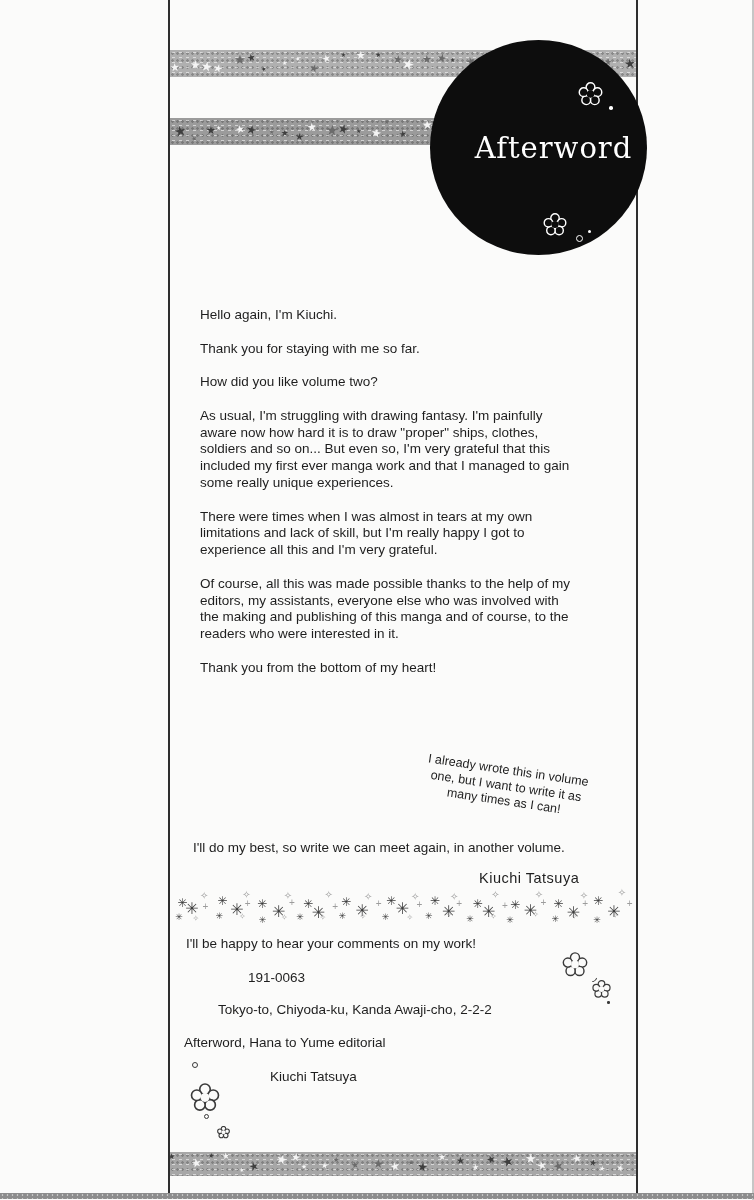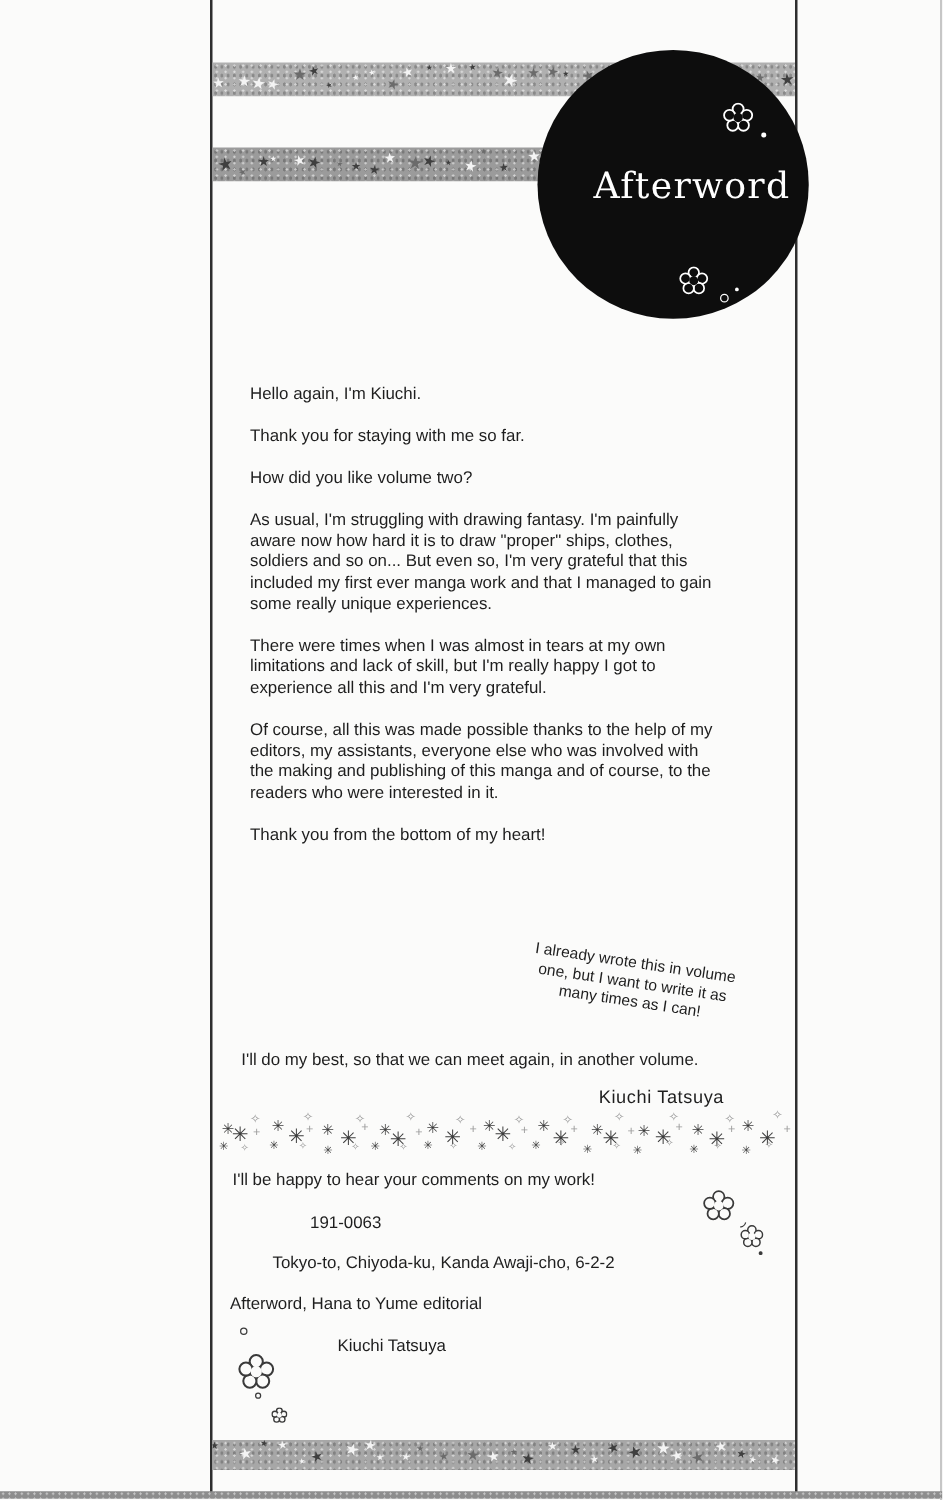--- a/index.html
+++ b/index.html
@@ -198,21 +198,21 @@
 editors, my assistants, everyone else who was involved with
 the making and publishing of this manga and of course, to the
 readers who were interested in it.
 
 Thank you from the bottom of my heart!</div>
 
   <div class="side-note">I already wrote this in volume
 one, but I want to write it as
 many times as I can!</div>
 
-  <div class="closing">I'll do my best, so that we can meet again, in another volume.</div>
+  <div class="closing">I'll do my best, so write we can meet again, in another volume.</div>
   <div class="signature">Kiuchi Tatsuya</div>
 
   <div class="divider">
       <span class="sp" style="left: 5.4142px; top: 9.02569px; font-size: 12px; color: rgb(60, 60, 60);">✳</span>
       <span class="sp" style="left: 13.3211px; top: 12.7378px; font-size: 16px; color: rgb(60, 60, 60);">✳</span>
       <span class="sp" style="left: 3.20998px; top: 25.4377px; font-size: 9px; color: rgb(60, 60, 60);">✳</span>
       <span class="sp" style="left: 27.9083px; top: 3.30741px; font-size: 10px; color: rgb(156, 156, 156);">✧</span>
       <span class="sp" style="left: 30.491px; top: 14.0748px; font-size: 10px; color: rgb(156, 156, 156);">+</span>
       <span class="sp" style="left: 20.4675px; top: 27.3775px; font-size: 8px; color: rgb(156, 156, 156);">✧</span>
       <span class="sp" style="left: 45.4456px; top: 7.40794px; font-size: 12px; color: rgb(60, 60, 60);">✳</span>
@@ -272,21 +272,21 @@
       <span class="sp" style="left: 421.339px; top: 7.24193px; font-size: 12px; color: rgb(60, 60, 60);">✳</span>
       <span class="sp" style="left: 435.177px; top: 16.1087px; font-size: 16px; color: rgb(60, 60, 60);">✳</span>
       <span class="sp" style="left: 421.273px; top: 28.338px; font-size: 9px; color: rgb(60, 60, 60);">✳</span>
       <span class="sp" style="left: 445.755px; top: -0.311238px; font-size: 10px; color: rgb(156, 156, 156);">✧</span>
       <span class="sp" style="left: 454.791px; top: 11.2384px; font-size: 10px; color: rgb(156, 156, 156);">+</span>
       <span class="sp" style="left: 439.778px; top: 24.0587px; font-size: 8px; color: rgb(156, 156, 156);">✧</span>
     </div>
 
   <div class="addr a1">I'll be happy to hear your comments on my work!</div>
   <div class="addr a2">191-0063</div>
-  <div class="addr a3">Tokyo-to, Chiyoda-ku, Kanda Awaji-cho, 6-2-2</div>
+  <div class="addr a3">Tokyo-to, Chiyoda-ku, Kanda Awaji-cho, 2-2-2</div>
   <div class="addr a4">Afterword, Hana to Yume editorial</div>
   <div class="addr a5">Kiuchi Tatsuya</div>
 
   <svg class="doodle" style="left:562px;top:952px" width="26" height="26" viewBox="0 0 24 24">
     <g fill="#fbfbfa" stroke="#3a3a3a" stroke-width="1.3">
       <circle cx="12" cy="5" r="4.2"></circle>
         <circle cx="18.6" cy="9.8" r="4.2"></circle>
       <circle cx="16.1" cy="17.5" r="4.2"></circle>
         <circle cx="7.9" cy="17.5" r="4.2"></circle>
       <circle cx="5.4" cy="9.8" r="4.2"></circle>

